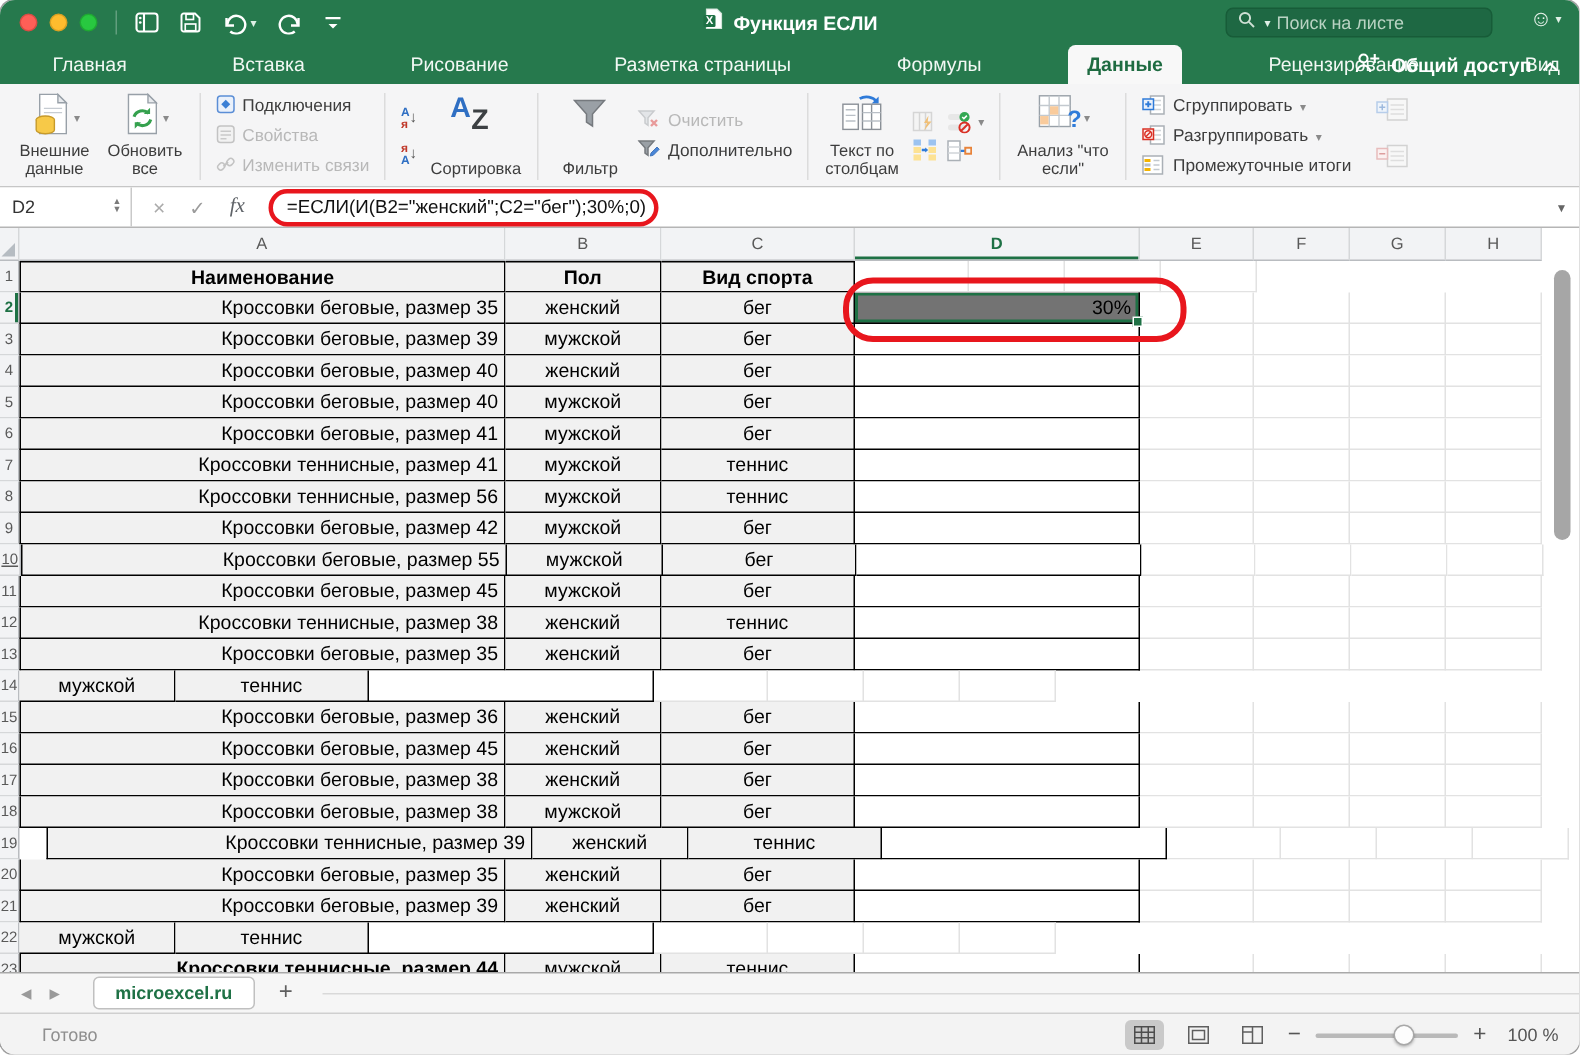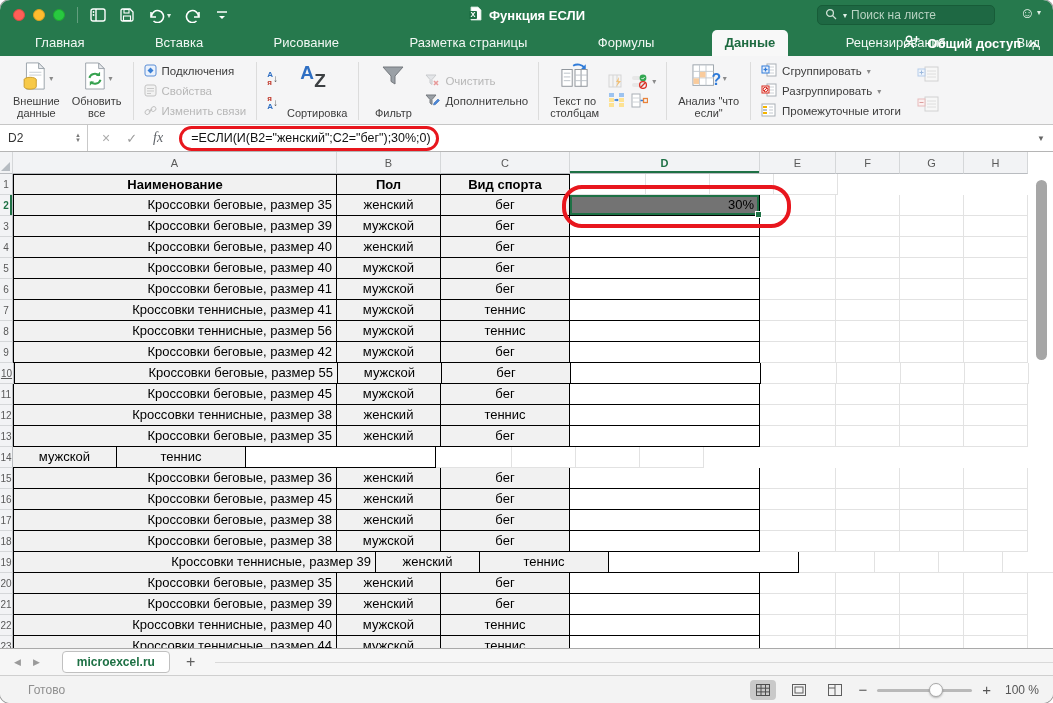--- a/index.html
+++ b/index.html
@@ -713,21 +713,21 @@
         <div class="tcell center" style="width: 104px;">мужской</div>
         <div class="tcell center" style="width: 129px;">бег</div>
         <div class="dcell" style="width: 190px;"></div>
         <div class="ecell" style="width: 76px;"></div>
         <div class="ecell" style="width: 64px;"></div>
         <div class="ecell" style="width: 64px;"></div>
         <div class="ecell" style="width: 64px;"></div>
       </div>
       <div class="grow">
         <div class="rowhdr" style="width: 13px;">19</div>
-        <div class="tcell bleft left" style="width: 363px;">Кроссовки теннисные, размер 39</div>
+        <div class="tcell bleft left" style="width: 324px; margin-left: 18px;">Кроссовки теннисные, размер 39</div>
         <div class="tcell center" style="width: 104px;">женский</div>
         <div class="tcell center" style="width: 129px;">теннис</div>
         <div class="dcell" style="width: 190px;"></div>
         <div class="ecell" style="width: 76px;"></div>
         <div class="ecell" style="width: 64px;"></div>
         <div class="ecell" style="width: 64px;"></div>
         <div class="ecell" style="width: 64px;"></div>
       </div>
       <div class="grow">
         <div class="rowhdr" style="width: 13px;">20</div>
@@ -746,32 +746,31 @@
         <div class="tcell center" style="width: 104px;">женский</div>
         <div class="tcell center" style="width: 129px;">бег</div>
         <div class="dcell" style="width: 190px;"></div>
         <div class="ecell" style="width: 76px;"></div>
         <div class="ecell" style="width: 64px;"></div>
         <div class="ecell" style="width: 64px;"></div>
         <div class="ecell" style="width: 64px;"></div>
       </div>
       <div class="grow">
         <div class="rowhdr" style="width: 13px;">22</div>
-        <div class="tcell bleft left" style="width: 324px;">Кроссовки теннисные, размер 40</div>
         <div class="tcell center" style="width: 104px;">мужской</div>
         <div class="tcell center" style="width: 129px;">теннис</div>
         <div class="dcell" style="width: 190px;"></div>
         <div class="ecell" style="width: 76px;"></div>
         <div class="ecell" style="width: 64px;"></div>
         <div class="ecell" style="width: 64px;"></div>
         <div class="ecell" style="width: 64px;"></div>
       </div>
       <div class="grow">
         <div class="rowhdr" style="width: 13px;">23</div>
-        <div class="tcell bleft left" style="width: 324px;">Кроссовки теннисные, размер 44</div>
+        <div class="tcell bleft left" style="width: 324px; font-weight: bold;">Кроссовки теннисные, размер 44</div>
         <div class="tcell center" style="width: 104px;">мужской</div>
         <div class="tcell center" style="width: 129px;">теннис</div>
         <div class="dcell" style="width: 190px;"></div>
         <div class="ecell" style="width: 76px;"></div>
         <div class="ecell" style="width: 64px;"></div>
         <div class="ecell" style="width: 64px;"></div>
         <div class="ecell" style="width: 64px;"></div>
       </div>
       <div class="fillhandle"></div>
     <div class="vscroll"></div>

